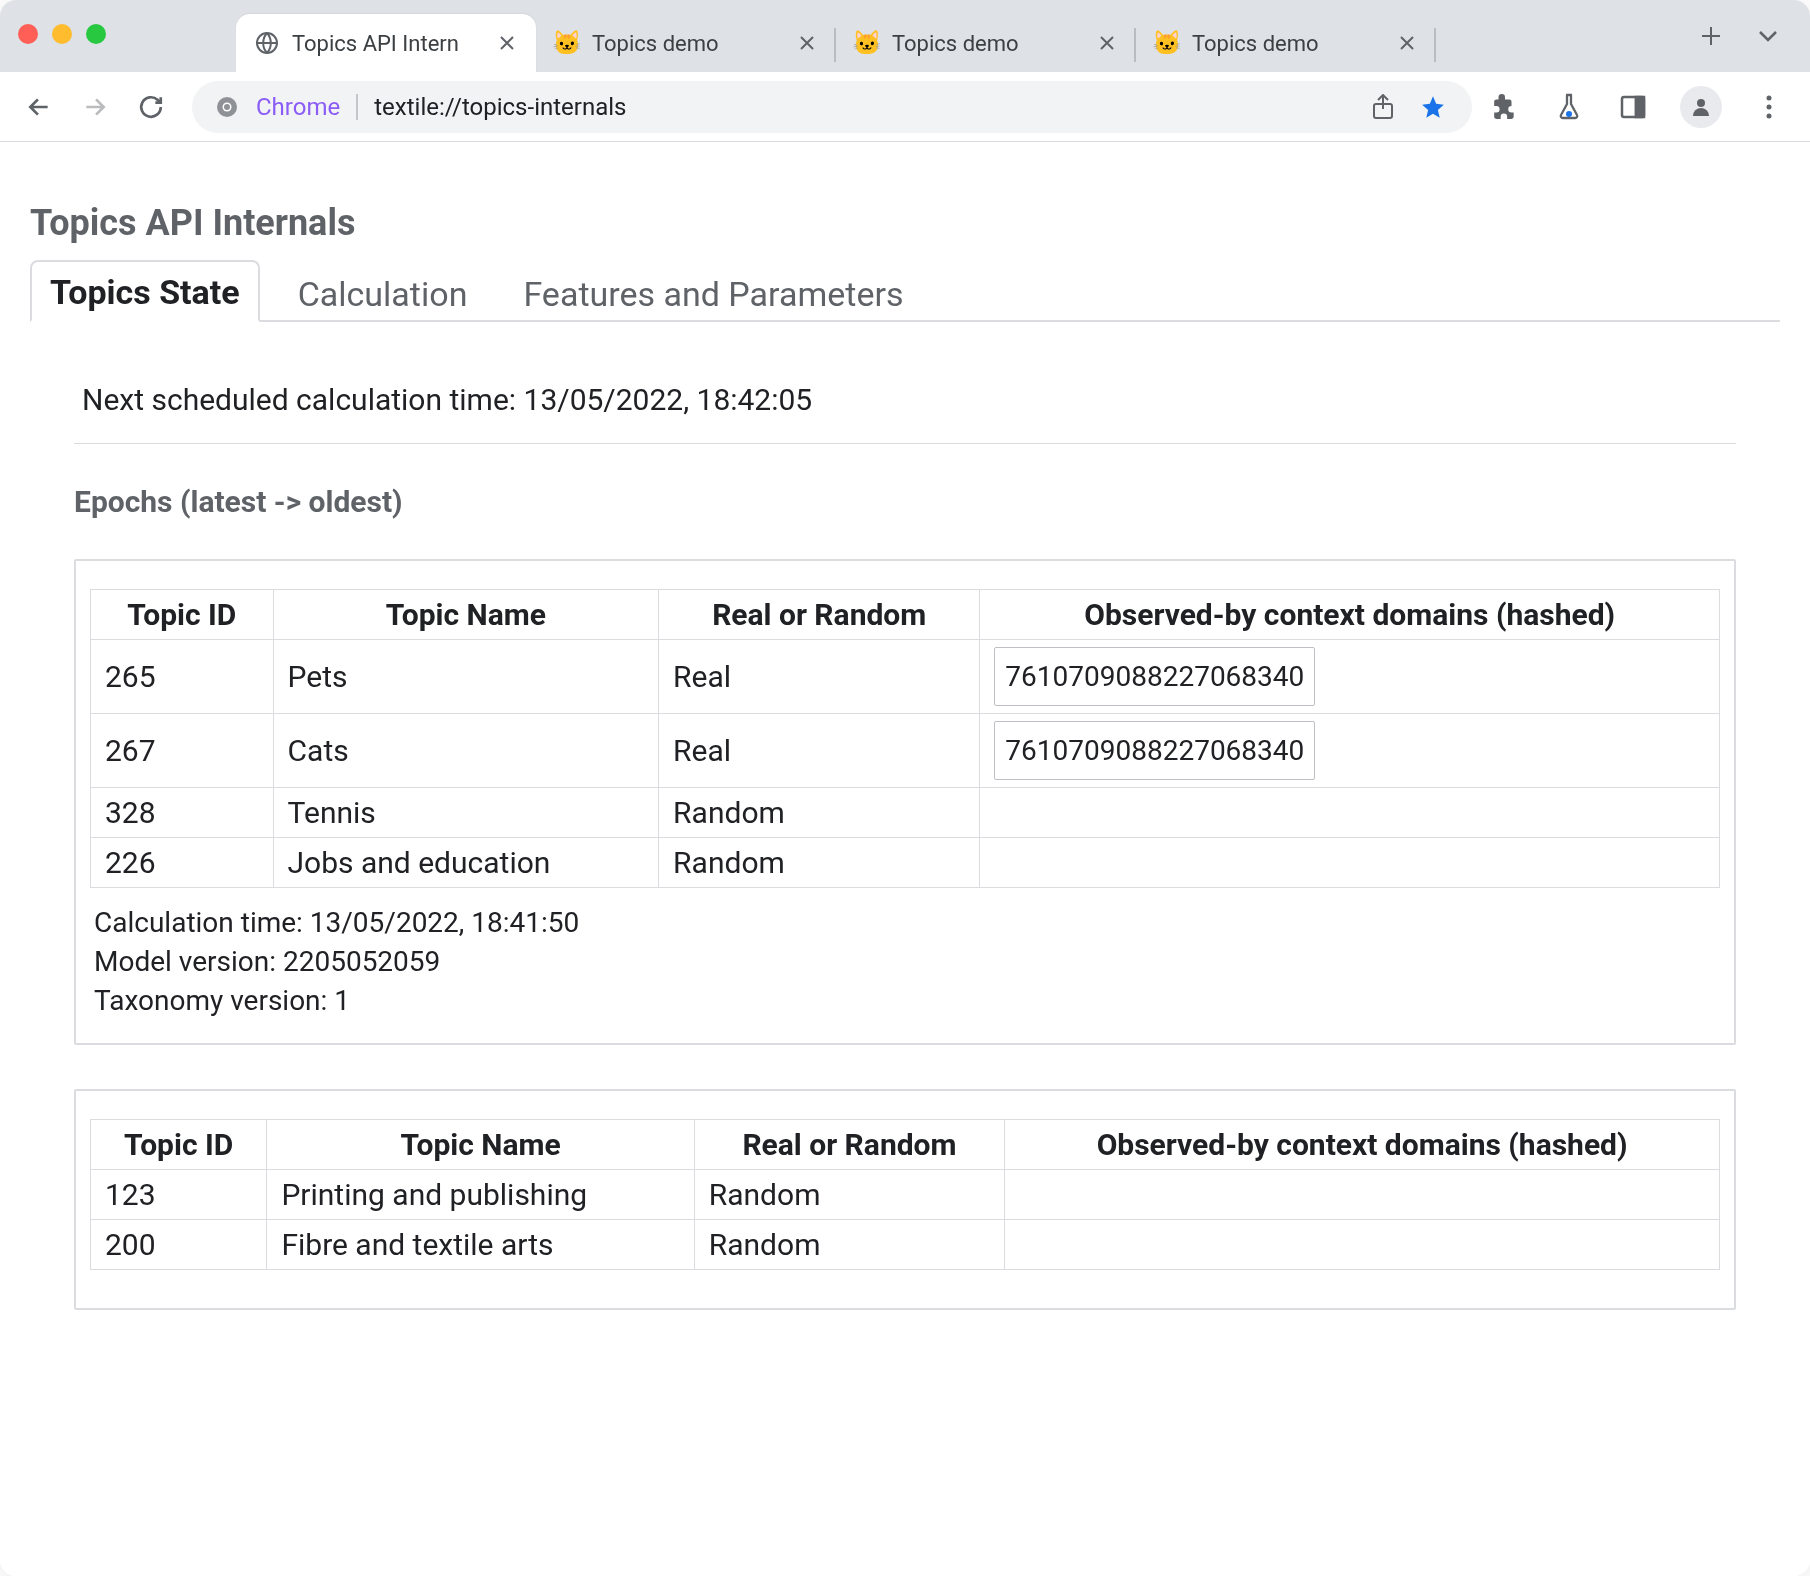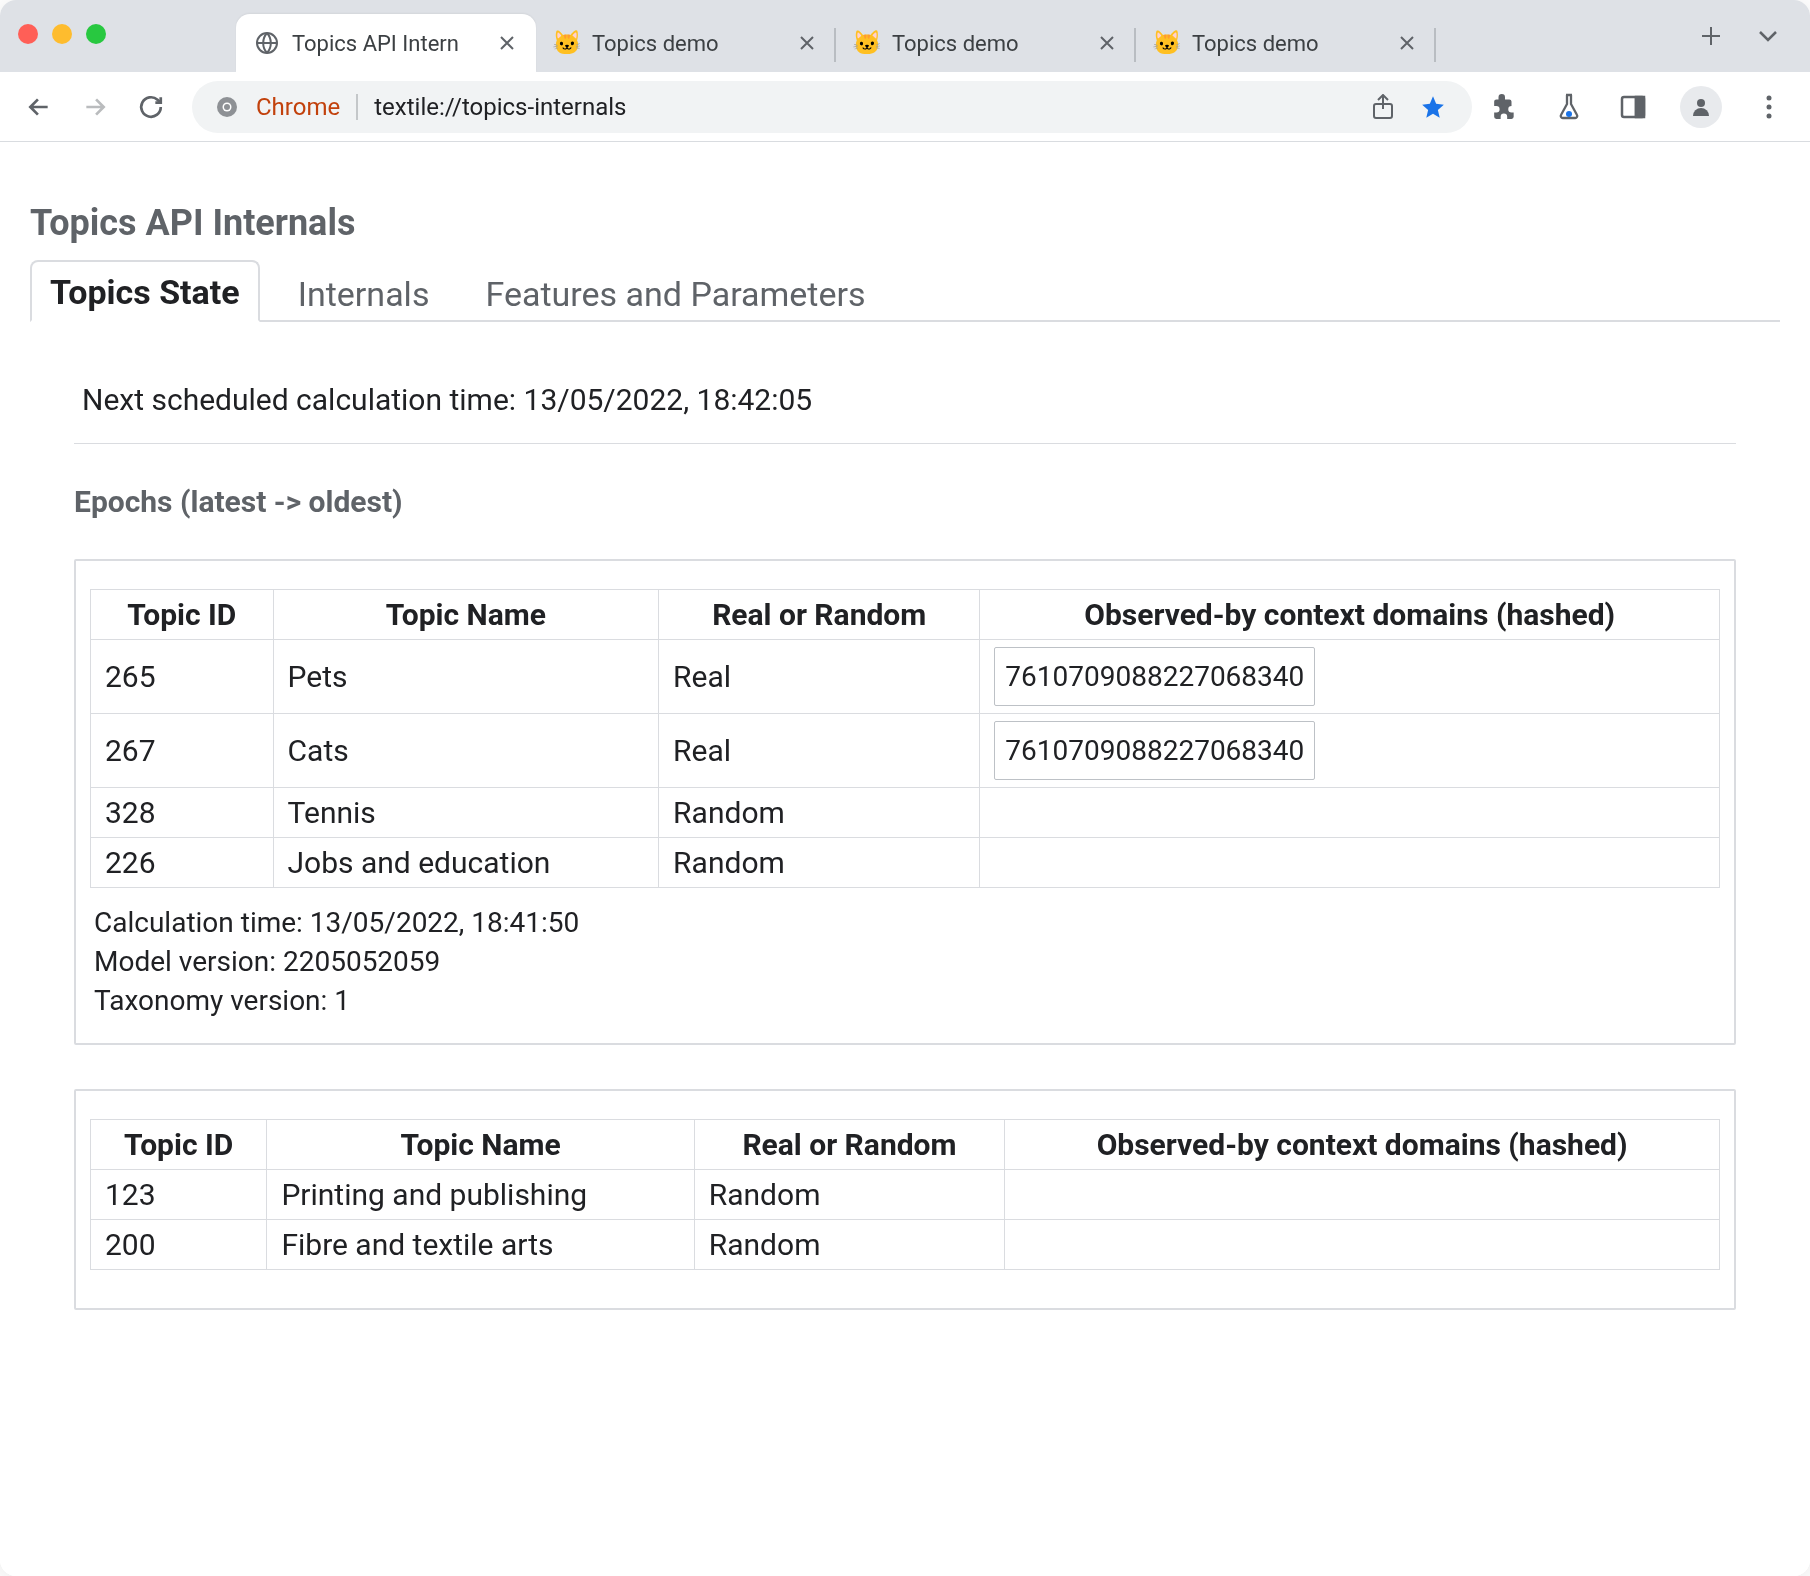--- a/index.html
+++ b/index.html
@@ -154,21 +154,21 @@
       margin: 0 10px;
     }
     .omnibox .chrome-ico {
       width: 26px;
       height: 26px;
       display:flex;
       align-items:center;
       justify-content:center;
     }
     .omnibox .origin {
-      color:#c2410c;
+      color:#8b5cf6;
       text-align:center;
     }
     .omnibox .divider {
       width: 2px;
       height: 26px;
       background: #c4c7c9;
     }
     .omnibox .path {
       color:#202124;
       flex: 1;
@@ -439,21 +439,21 @@
           </svg>
       </span>
     </div>
   </div>
 
   <div class="page">
     <h1 class="page-title">Topics API Internals</h1>
 
     <div class="page-tabs">
       <div class="page-tab active">Topics State</div>
-      <div class="page-tab">Internals</div>
+      <div class="page-tab">Calculation</div>
       <div class="page-tab">Features and Parameters</div>
     </div>
 
     <div class="content">
       <div class="next-calc">
         <span>Next scheduled calculation time: </span><span>13/05/2022, 18:42:05</span>
       </div>
       <hr class="thin">
       <div class="section-heading">Epochs (latest -&gt; oldest)</div>
 

